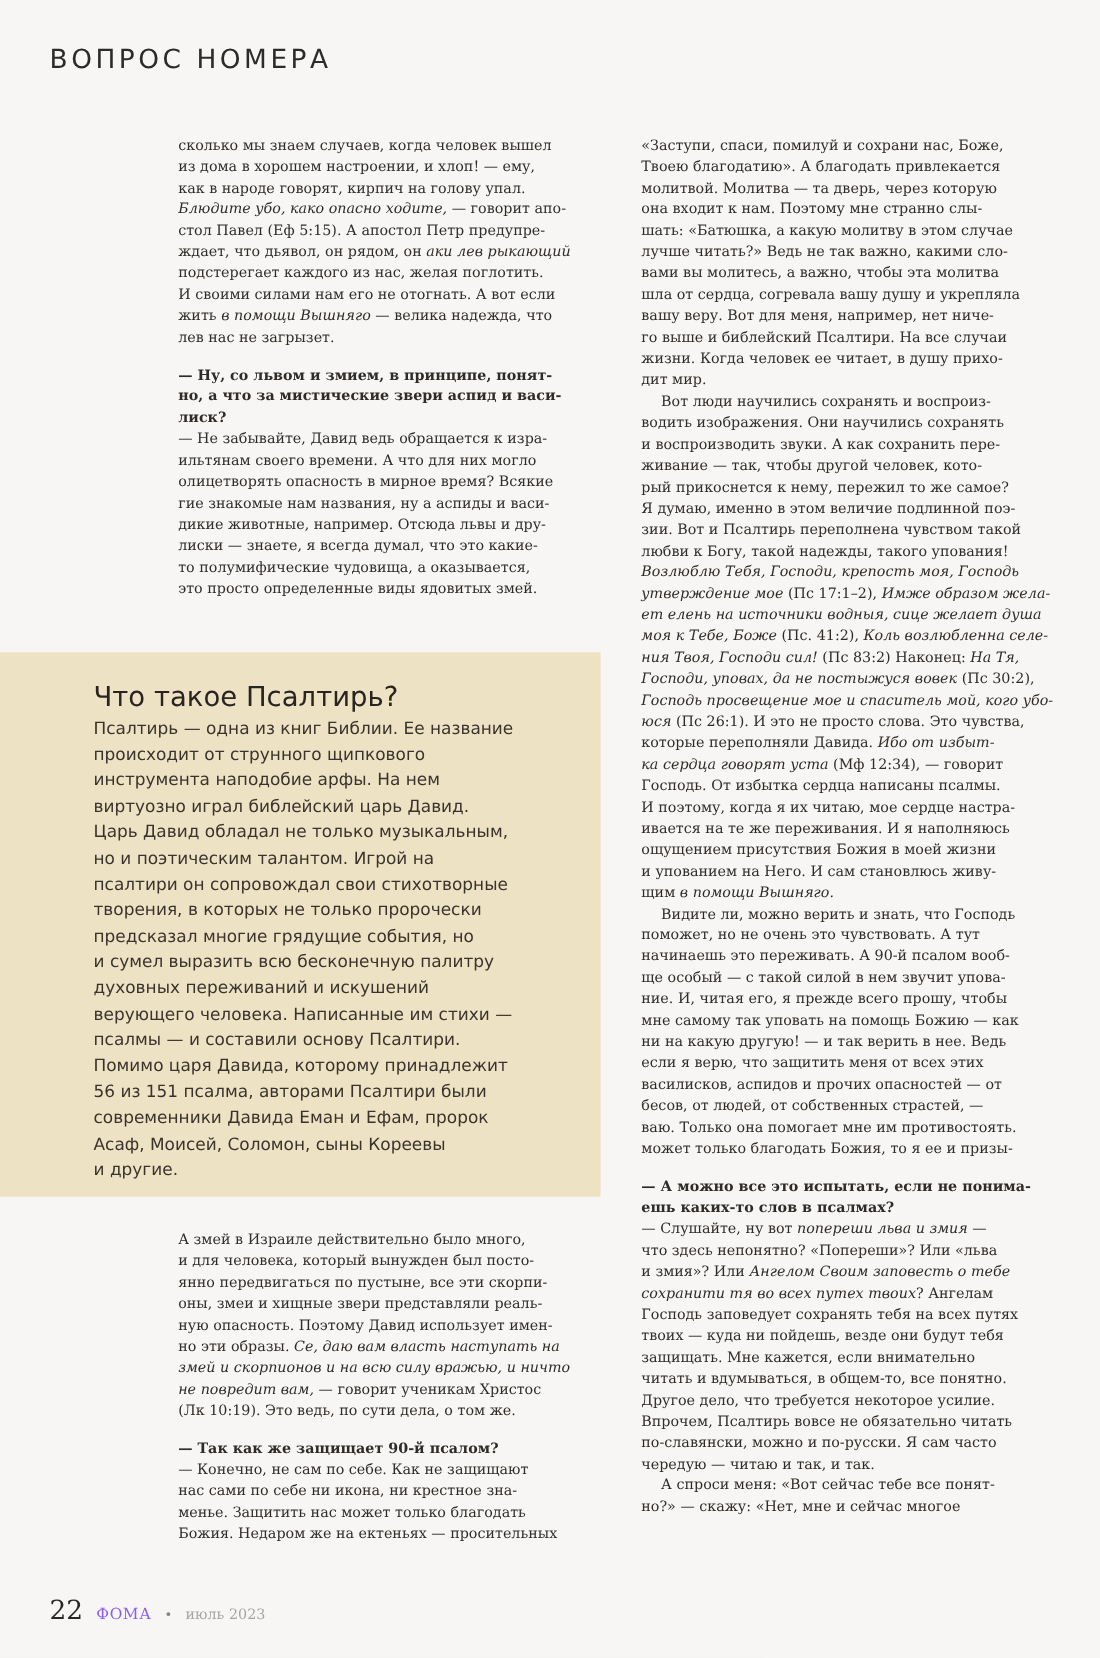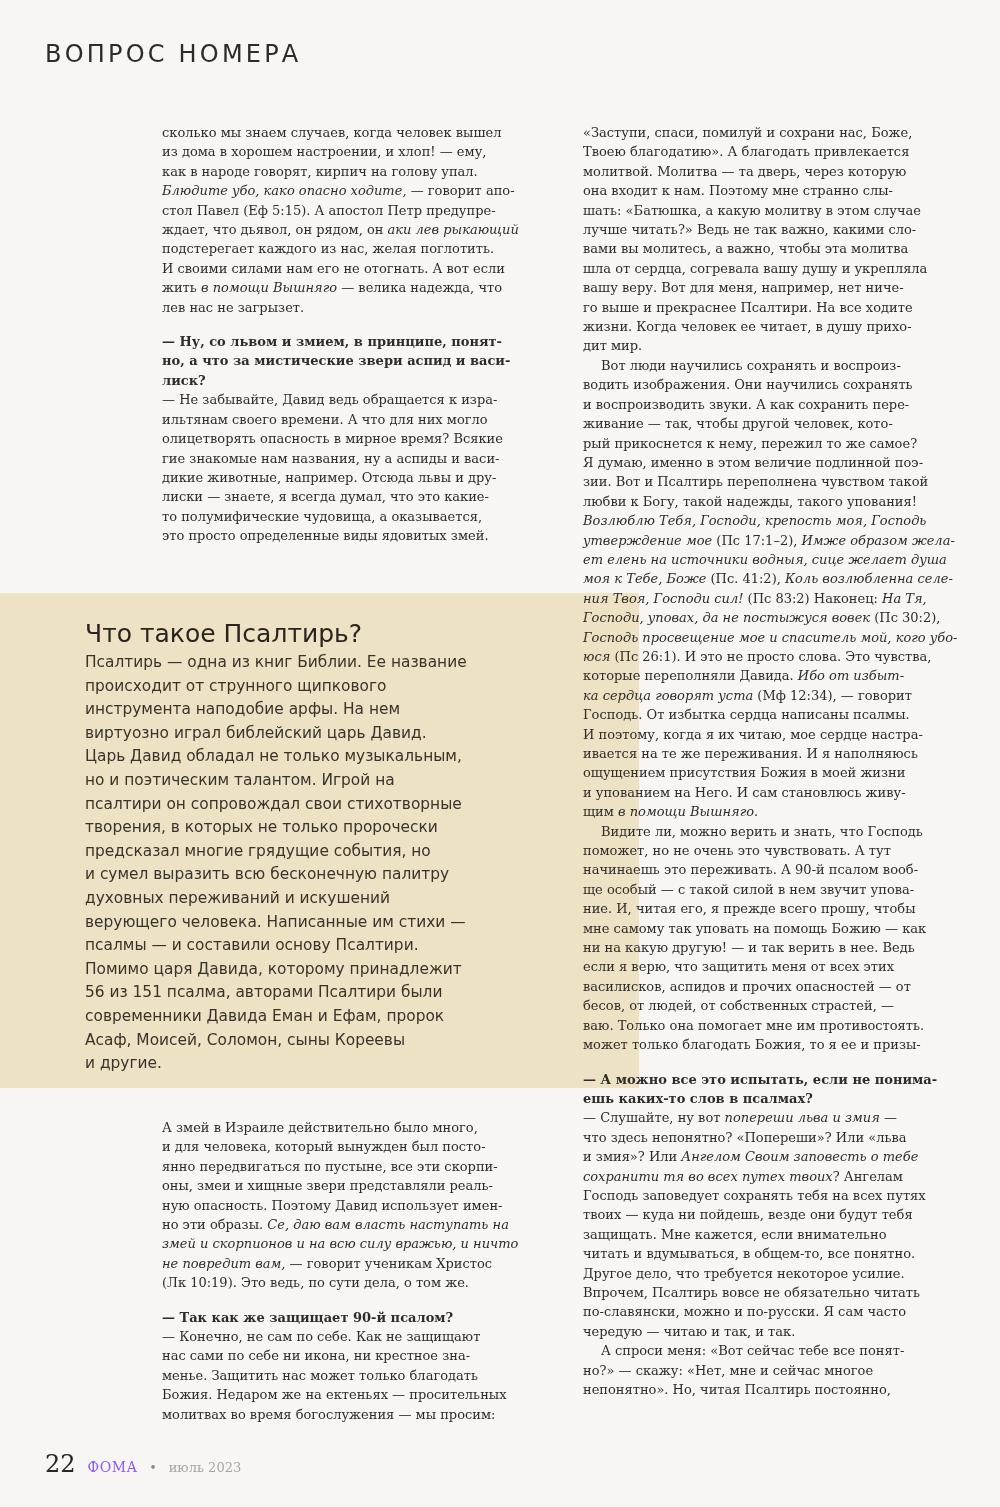--- a/index.html
+++ b/index.html
@@ -21,21 +21,21 @@
   }
   .col p { margin: 0; }
   .col .line { display: block; white-space: nowrap; }
   .col em { font-style: italic; }
   .col b, .q { font-weight: bold; }
   .gap { height: 15px; }
   #col-left-top { left: 162px; top: 123px; width: 392px; }
   #col-left-bottom { left: 162px; top: 1118px; width: 392px; }
   #col-right { left: 583px; top: 123px; width: 392px; }
   .sidebar {
-    position: absolute; left: 0; top: 593px; width: 639px; height: 495px;
+    position: absolute; left: 0; top: 593px; width: 546px; height: 495px;
     background: #ede2c4;
   }
   .sidebar-title {
     position: absolute; left: 85px; top: 26px;
     font-family: "DejaVu Sans", "Liberation Sans", sans-serif;
     font-size: 25px; color: #2a2420; font-weight: normal;
   }
   .sidebar-body {
     position: absolute; left: 85px; top: 58px; width: 440px;
     font-family: "DejaVu Sans", "Liberation Sans", sans-serif;
@@ -125,36 +125,35 @@
     </p>
   <div class="gap"></div>
   <p class="q">
       <span class="line">— Так как же защищает 90-й псалом?</span>
     </p>
   <p>
       <span class="line">— Конечно, не сам по себе. Как не защищают</span>
       <span class="line">нас сами по себе ни икона, ни крестное зна-</span>
       <span class="line">менье. Защитить нас может только благодать</span>
       <span class="line">Божия. Недаром же на ектеньях — просительных</span>
-      <span class="line">молитвах во время богослужения — мы просим:</span>
     </p>
 </div>
 
 <div id="col-right" class="col">
   <p>
       <span class="line">«Заступи, спаси, помилуй и сохрани нас, Боже,</span>
       <span class="line">Твоею благодатию». А благодать привлекается</span>
       <span class="line">молитвой. Молитва — та дверь, через которую</span>
       <span class="line">она входит к нам. Поэтому мне странно слы-</span>
       <span class="line">шать: «Батюшка, а какую молитву в этом случае</span>
       <span class="line">лучше читать?» Ведь не так важно, какими сло-</span>
       <span class="line">вами вы молитесь, а важно, чтобы эта молитва</span>
       <span class="line">шла от сердца, согревала вашу душу и укрепляла</span>
       <span class="line">вашу веру. Вот для меня, например, нет ниче-</span>
-      <span class="line">го выше и прекраснее Псалтири. На все ходите</span>
+      <span class="line">го выше и библейский Псалтири. На все случаи</span>
       <span class="line">жизни. Когда человек ее читает, в душу прихо-</span>
       <span class="line">дит мир.</span>
     </p>
   <p class="indent-first">
       <span class="line" style="text-indent: 18px;">Вот люди научились сохранять и воспроиз-</span>
       <span class="line">водить изображения. Они научились сохранять</span>
       <span class="line">и воспроизводить звуки. А как сохранить пере-</span>
       <span class="line">живание — так, чтобы другой человек, кото-</span>
       <span class="line">рый прикоснется к нему, пережил то же самое?</span>
       <span class="line">Я думаю, именно в этом величие подлинной поэ-</span>
@@ -206,21 +205,20 @@
       <span class="line">защищать. Мне кажется, если внимательно</span>
       <span class="line">читать и вдумываться, в общем-то, все понятно.</span>
       <span class="line">Другое дело, что требуется некоторое усилие.</span>
       <span class="line">Впрочем, Псалтирь вовсе не обязательно читать</span>
       <span class="line">по-славянски, можно и по-русски. Я сам часто</span>
       <span class="line">чередую — читаю и так, и так.</span>
     </p>
   <p>
       <span class="line" style="text-indent: 18px;">А спроси меня: «Вот сейчас тебе все понят-</span>
       <span class="line">но?» — скажу: «Нет, мне и сейчас многое</span>
-      <span class="line">непонятно». Но, читая Псалтирь постоянно,</span>
     </p>
 </div>
 
 <div class="footer">
   <span class="page-num">22</span>
   <span class="mag">ФОМА</span>
   <span class="dot">•</span>
   <span class="date">июль 2023</span>
 </div>
 

